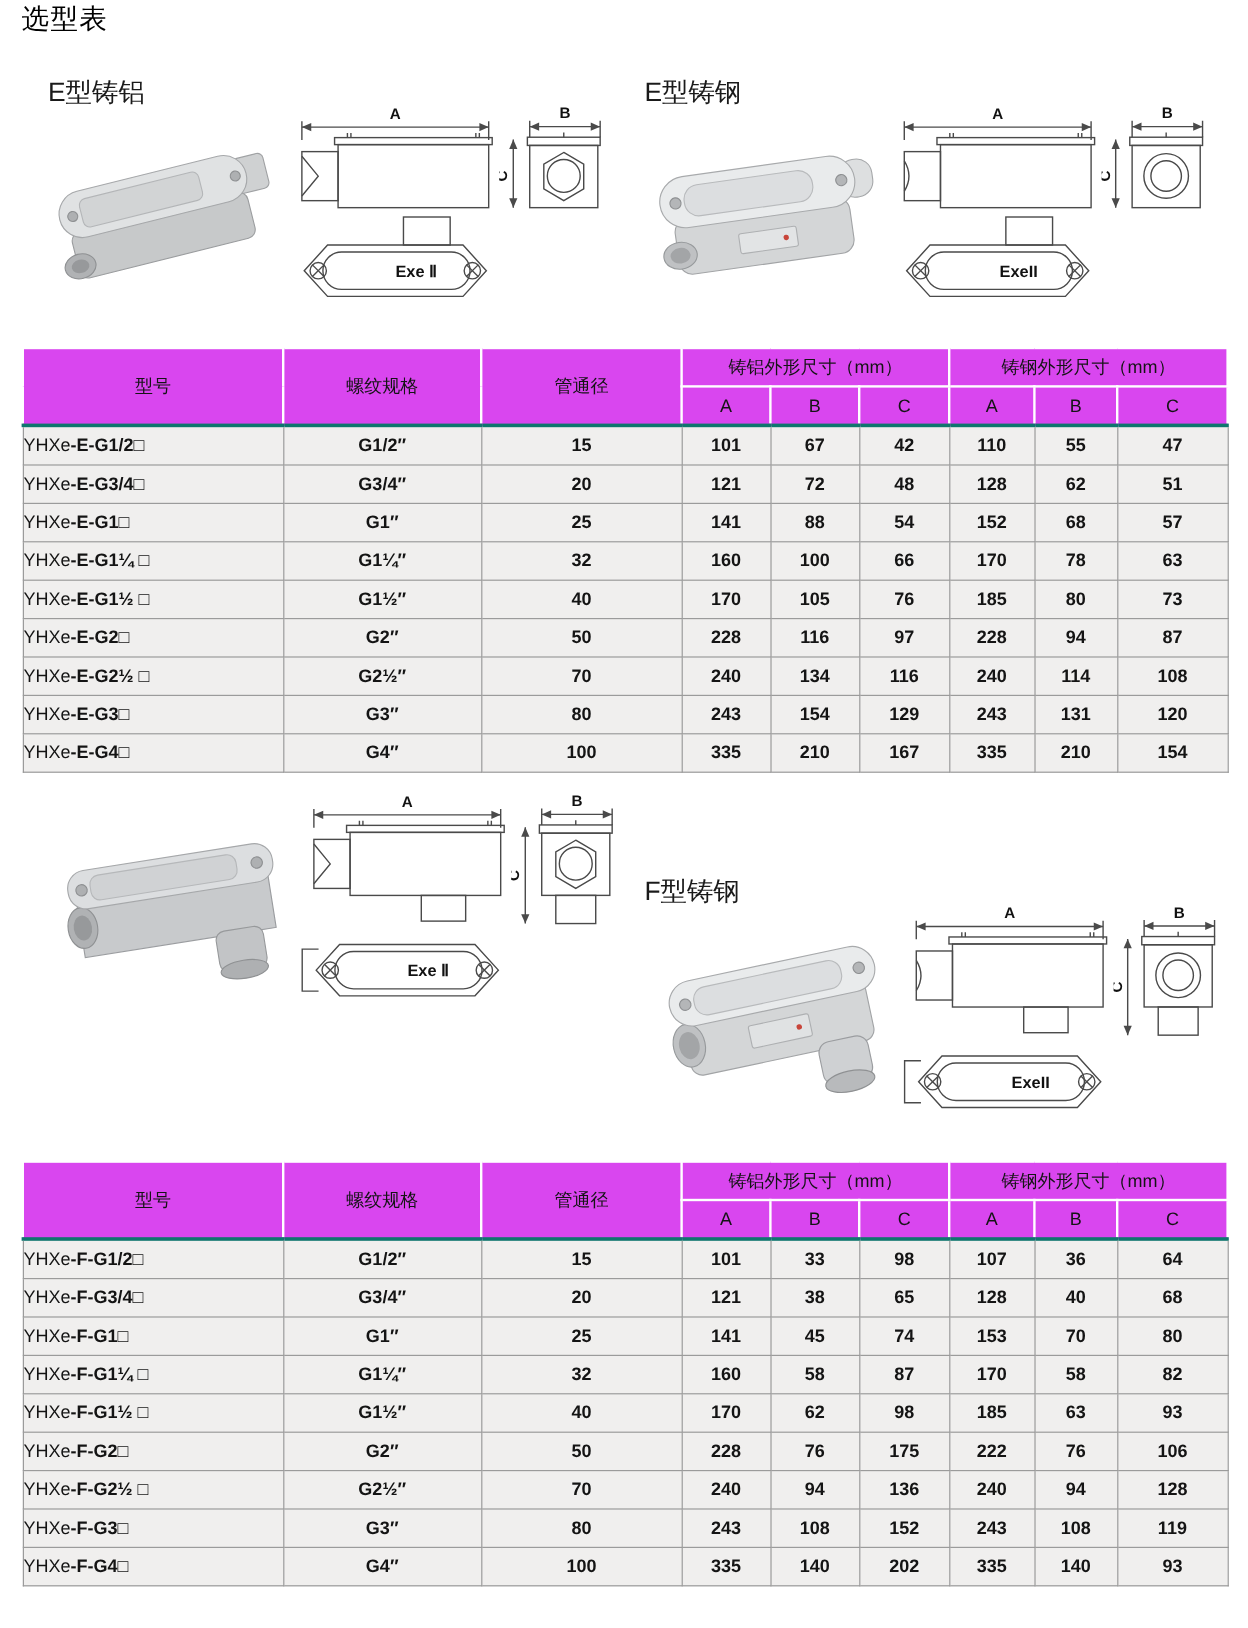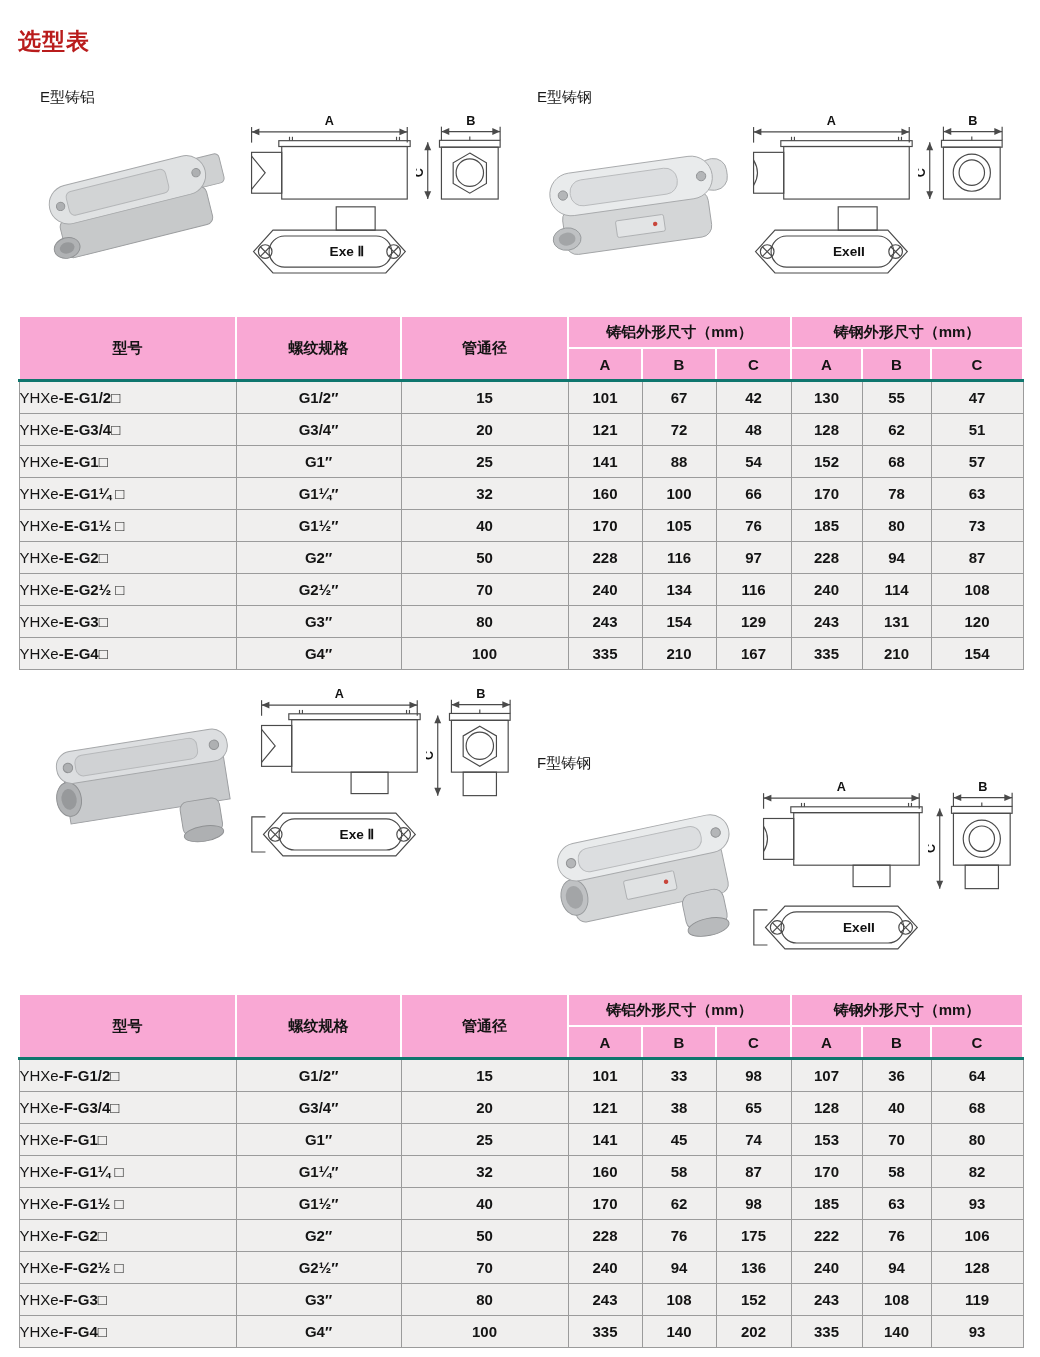--- a/index.html
+++ b/index.html
@@ -2,42 +2,42 @@
 <html><head>
 <meta charset="utf-8">
 <style>
   html,body{margin:0;padding:0;}
   body{
     width:1040px;height:1357px;overflow:hidden;background:#ffffff;
     font-family:"Liberation Sans","DejaVu Sans",sans-serif;color:#141414;
     position:relative;
   }
   .page-title{
-    margin:0 0 0 18px;padding-top:26px;height:26px;
-    font-size:23px;font-weight:bold;color:#b91c1c;letter-spacing:1px;
+    margin:0 0 0 18px;height:26px;
+    font-size:23px;font-weight:normal;color:#000000;letter-spacing:1px;
   }
   .section-row{display:flex;margin-left:18px;width:1004px;}
   .half{width:502px;}
-  .section-label{font-size:15px;color:#1a1a1a;margin:36px 0 4px 22px;height:19px;}
+  .section-label{font-size:22px;color:#1a1a1a;margin:36px 0 4px 22px;height:19px;}
   .half.right .section-label{margin-left:17px;}
   .figures{display:flex;align-items:flex-start;}
   .figures svg{flex:none;}
   .photo{margin:6px 4px 0 14px;}
   .drw{margin-top:0;}
   
   .ln{stroke:#4a4a4a;fill:none;stroke-width:1.2;stroke-linejoin:miter;}
   .fil{fill:#4a4a4a;stroke:none;}
   .dimtxt{font:bold 13px "Liberation Sans",sans-serif;fill:#111;}
   .exetxt{font:bold 14px "Liberation Sans",sans-serif;fill:#111;}
   
   table.spec{border-collapse:collapse;table-layout:fixed;width:1004px;margin:24px 0 0 18px;}
   table.spec.second{margin-top:26px;}
   .spec th{
-    background:#f9a8d4;border:2px solid #ffffff;height:30px;padding:0;
-    font-size:15px;font-weight:bold;text-align:center;color:#141414;
+    background:#d946ef;border:2px solid #ffffff;height:30px;padding:0;
+    font-size:15px;font-weight:normal;text-align:center;color:#141414;
   }
   .spec th.redline{border-bottom:3px solid #0f766e;}
   .spec td{
     background:#f0efee;border:1px solid #9b9b9b;height:31px;padding:0;
     font-size:15px;font-weight:bold;text-align:center;color:#141414;
   }
   .spec td.model-cell{text-align:left;}
   .mp{font-weight:normal;}
   .mr{font-weight:bold;}
 </style>
@@ -227,21 +227,21 @@
     </tr>
   </thead>
   <tbody>
       <tr>
         <td class="model-cell"><span class="mp">YHXe</span><span class="mr">-E-G1/2□</span></td>
         <td>G1/2″</td>
         <td>15</td>
         <td>101</td>
         <td>67</td>
         <td>42</td>
-        <td>130</td>
+        <td>110</td>
         <td>55</td>
         <td>47</td>
       </tr>
       <tr>
         <td class="model-cell"><span class="mp">YHXe</span><span class="mr">-E-G3/4□</span></td>
         <td>G3/4″</td>
         <td>20</td>
         <td>121</td>
         <td>72</td>
         <td>48</td>

